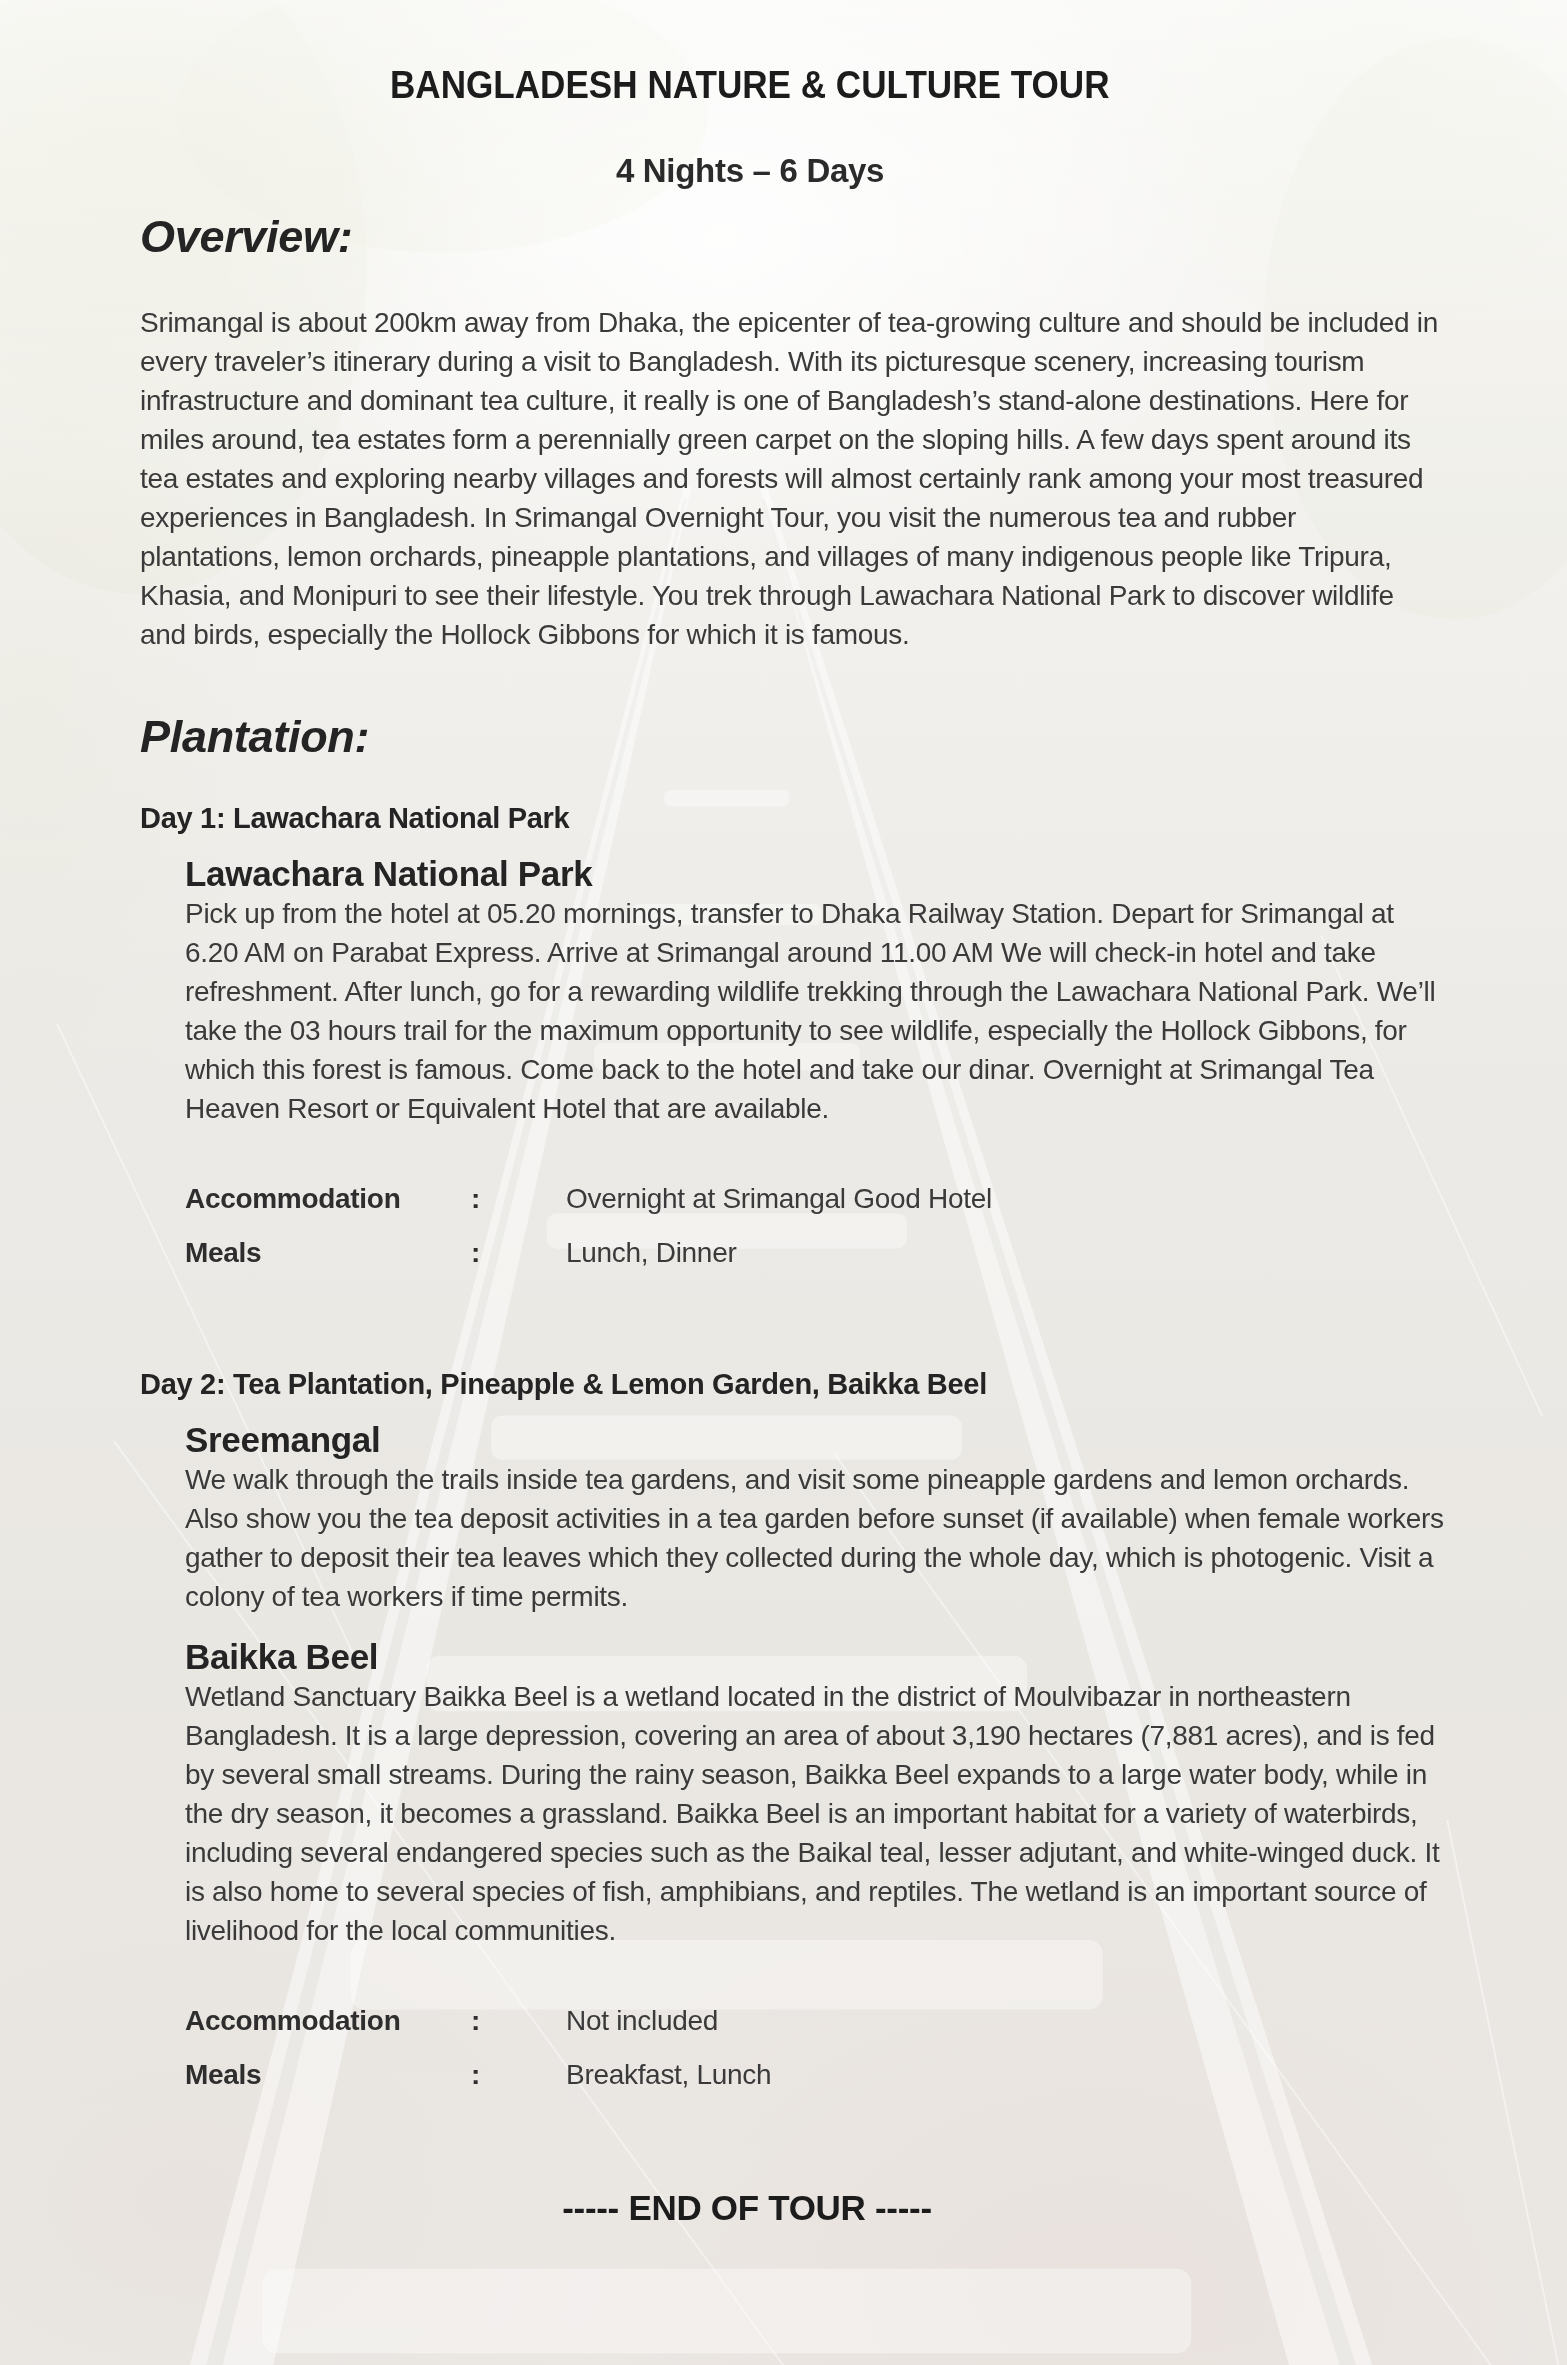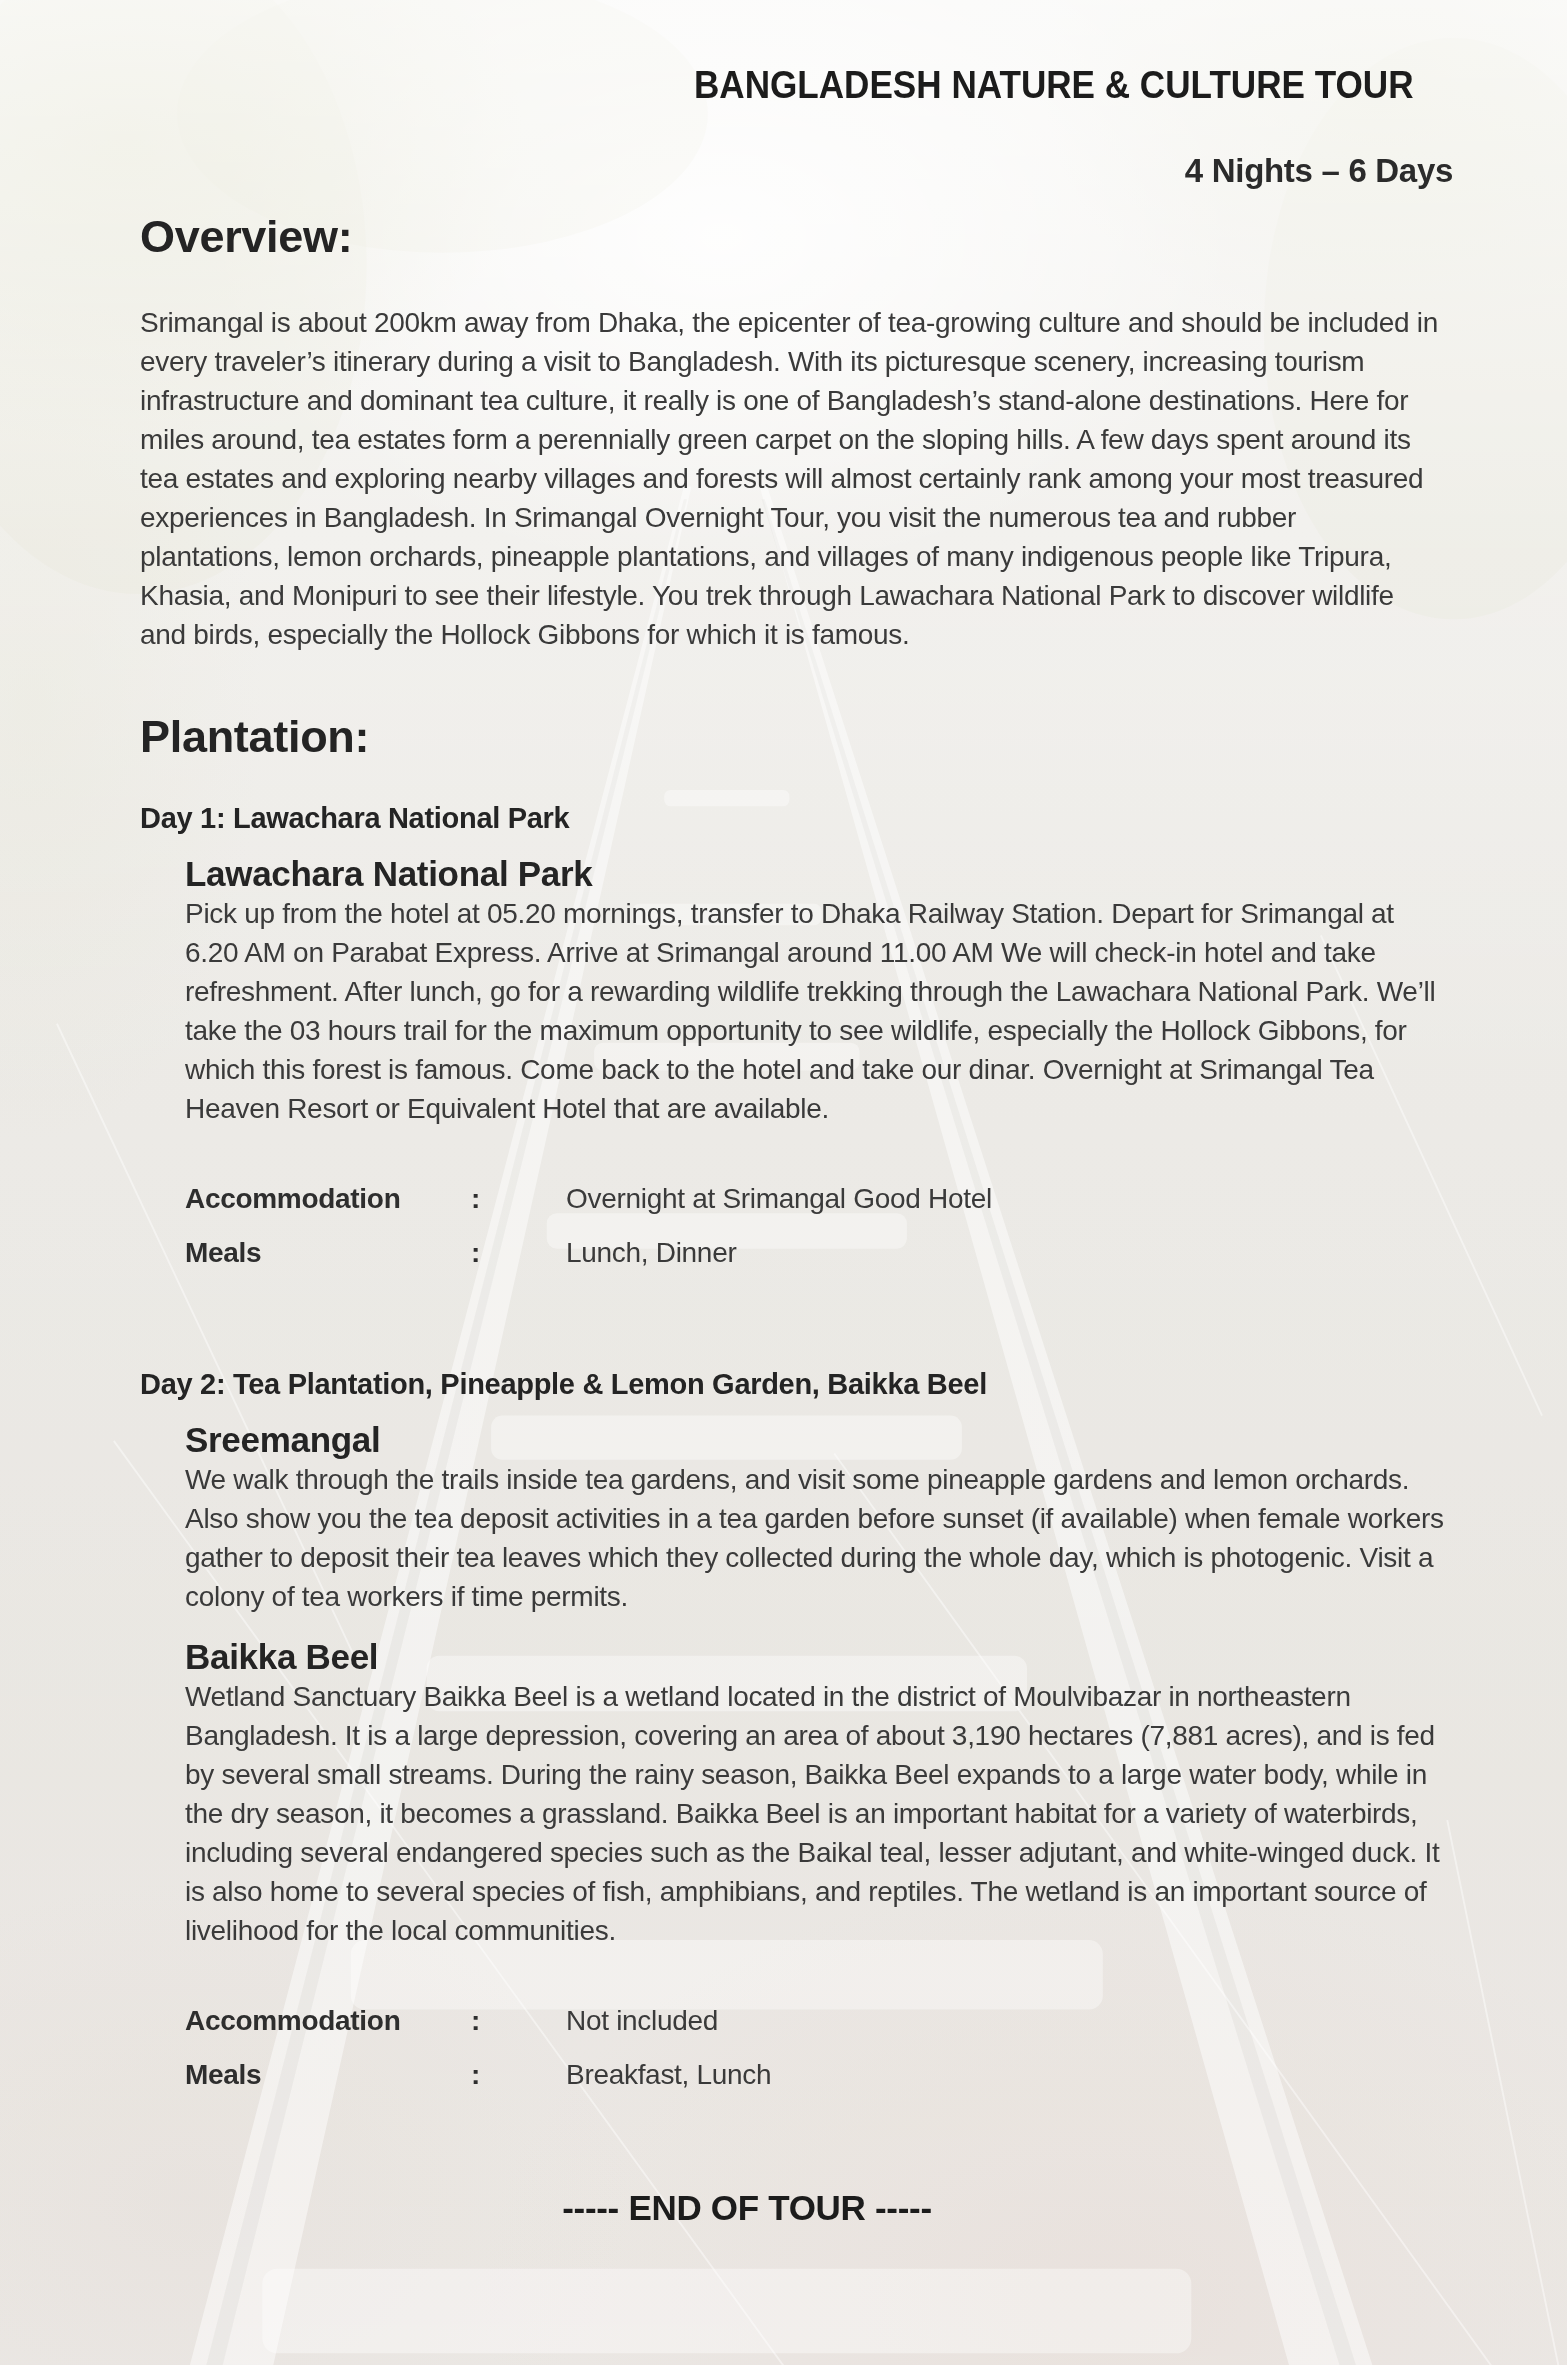--- a/index.html
+++ b/index.html
@@ -43,21 +43,21 @@
   }
 
   
   .content {
     position: relative;
     z-index: 2;
     padding-top: 66px;
     letter-spacing: -0.3px;
   }
 
-  .doc-header { width: 1453px; text-align: right; padding-left: 47px; }
+  .doc-header { width: 1453px; text-align: center; padding-left: 47px; }
   .doc-title {
     margin: 0;
     font-size: 39px;
     line-height: 38px;
     font-weight: 700;
     color: #1c1c1c;
     letter-spacing: 0;
   }
   .doc-title .squeezed { display: inline-block; transform: scaleX(0.9); transform-origin: 50% 50%; }
   .doc-subtitle {
@@ -66,20 +66,21 @@
     line-height: 35px;
     font-weight: 700;
     color: #2b2b2b;
   }
 
   .section-heading {
     margin: 26px 0 0 140px;
     font-size: 45px;
     line-height: 45px;
     font-weight: 700;
+    font-style: italic;
     color: #242424;
   }
   .section-heading.itinerary { margin-top: 60px; }
 
   .body-text {
     margin: 0;
     font-size: 28px;
     line-height: 39px;
     color: #3a3a3a;
   }

